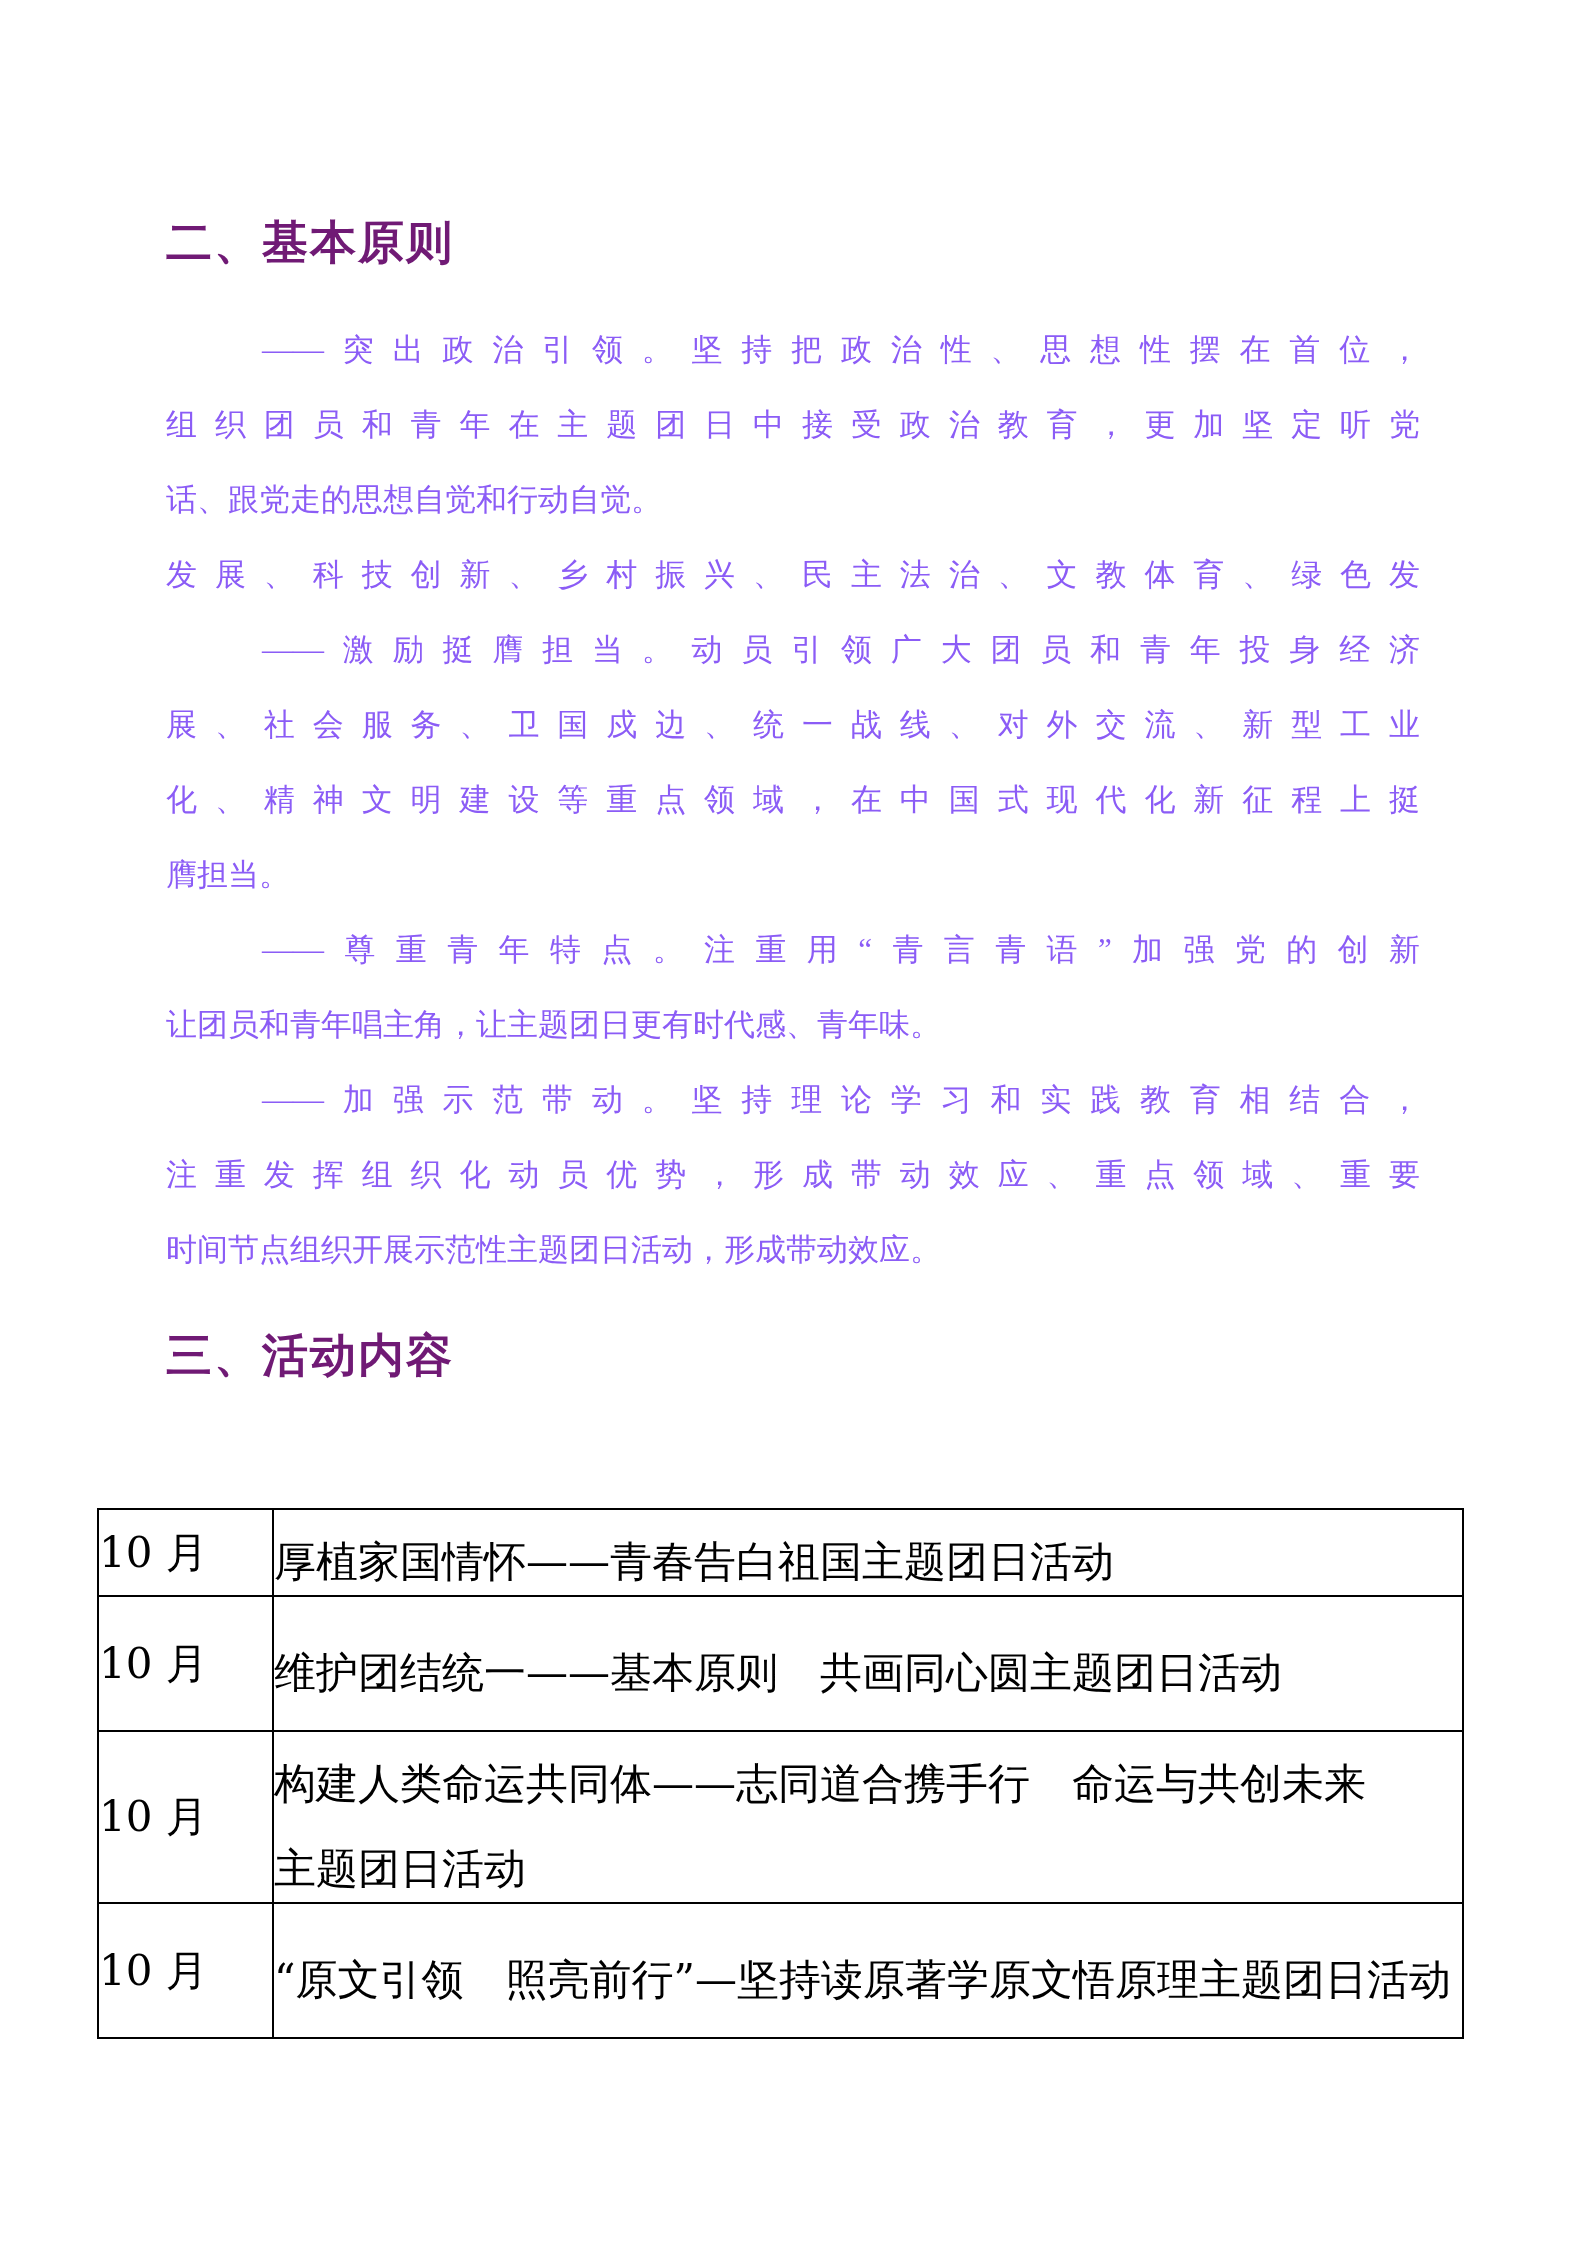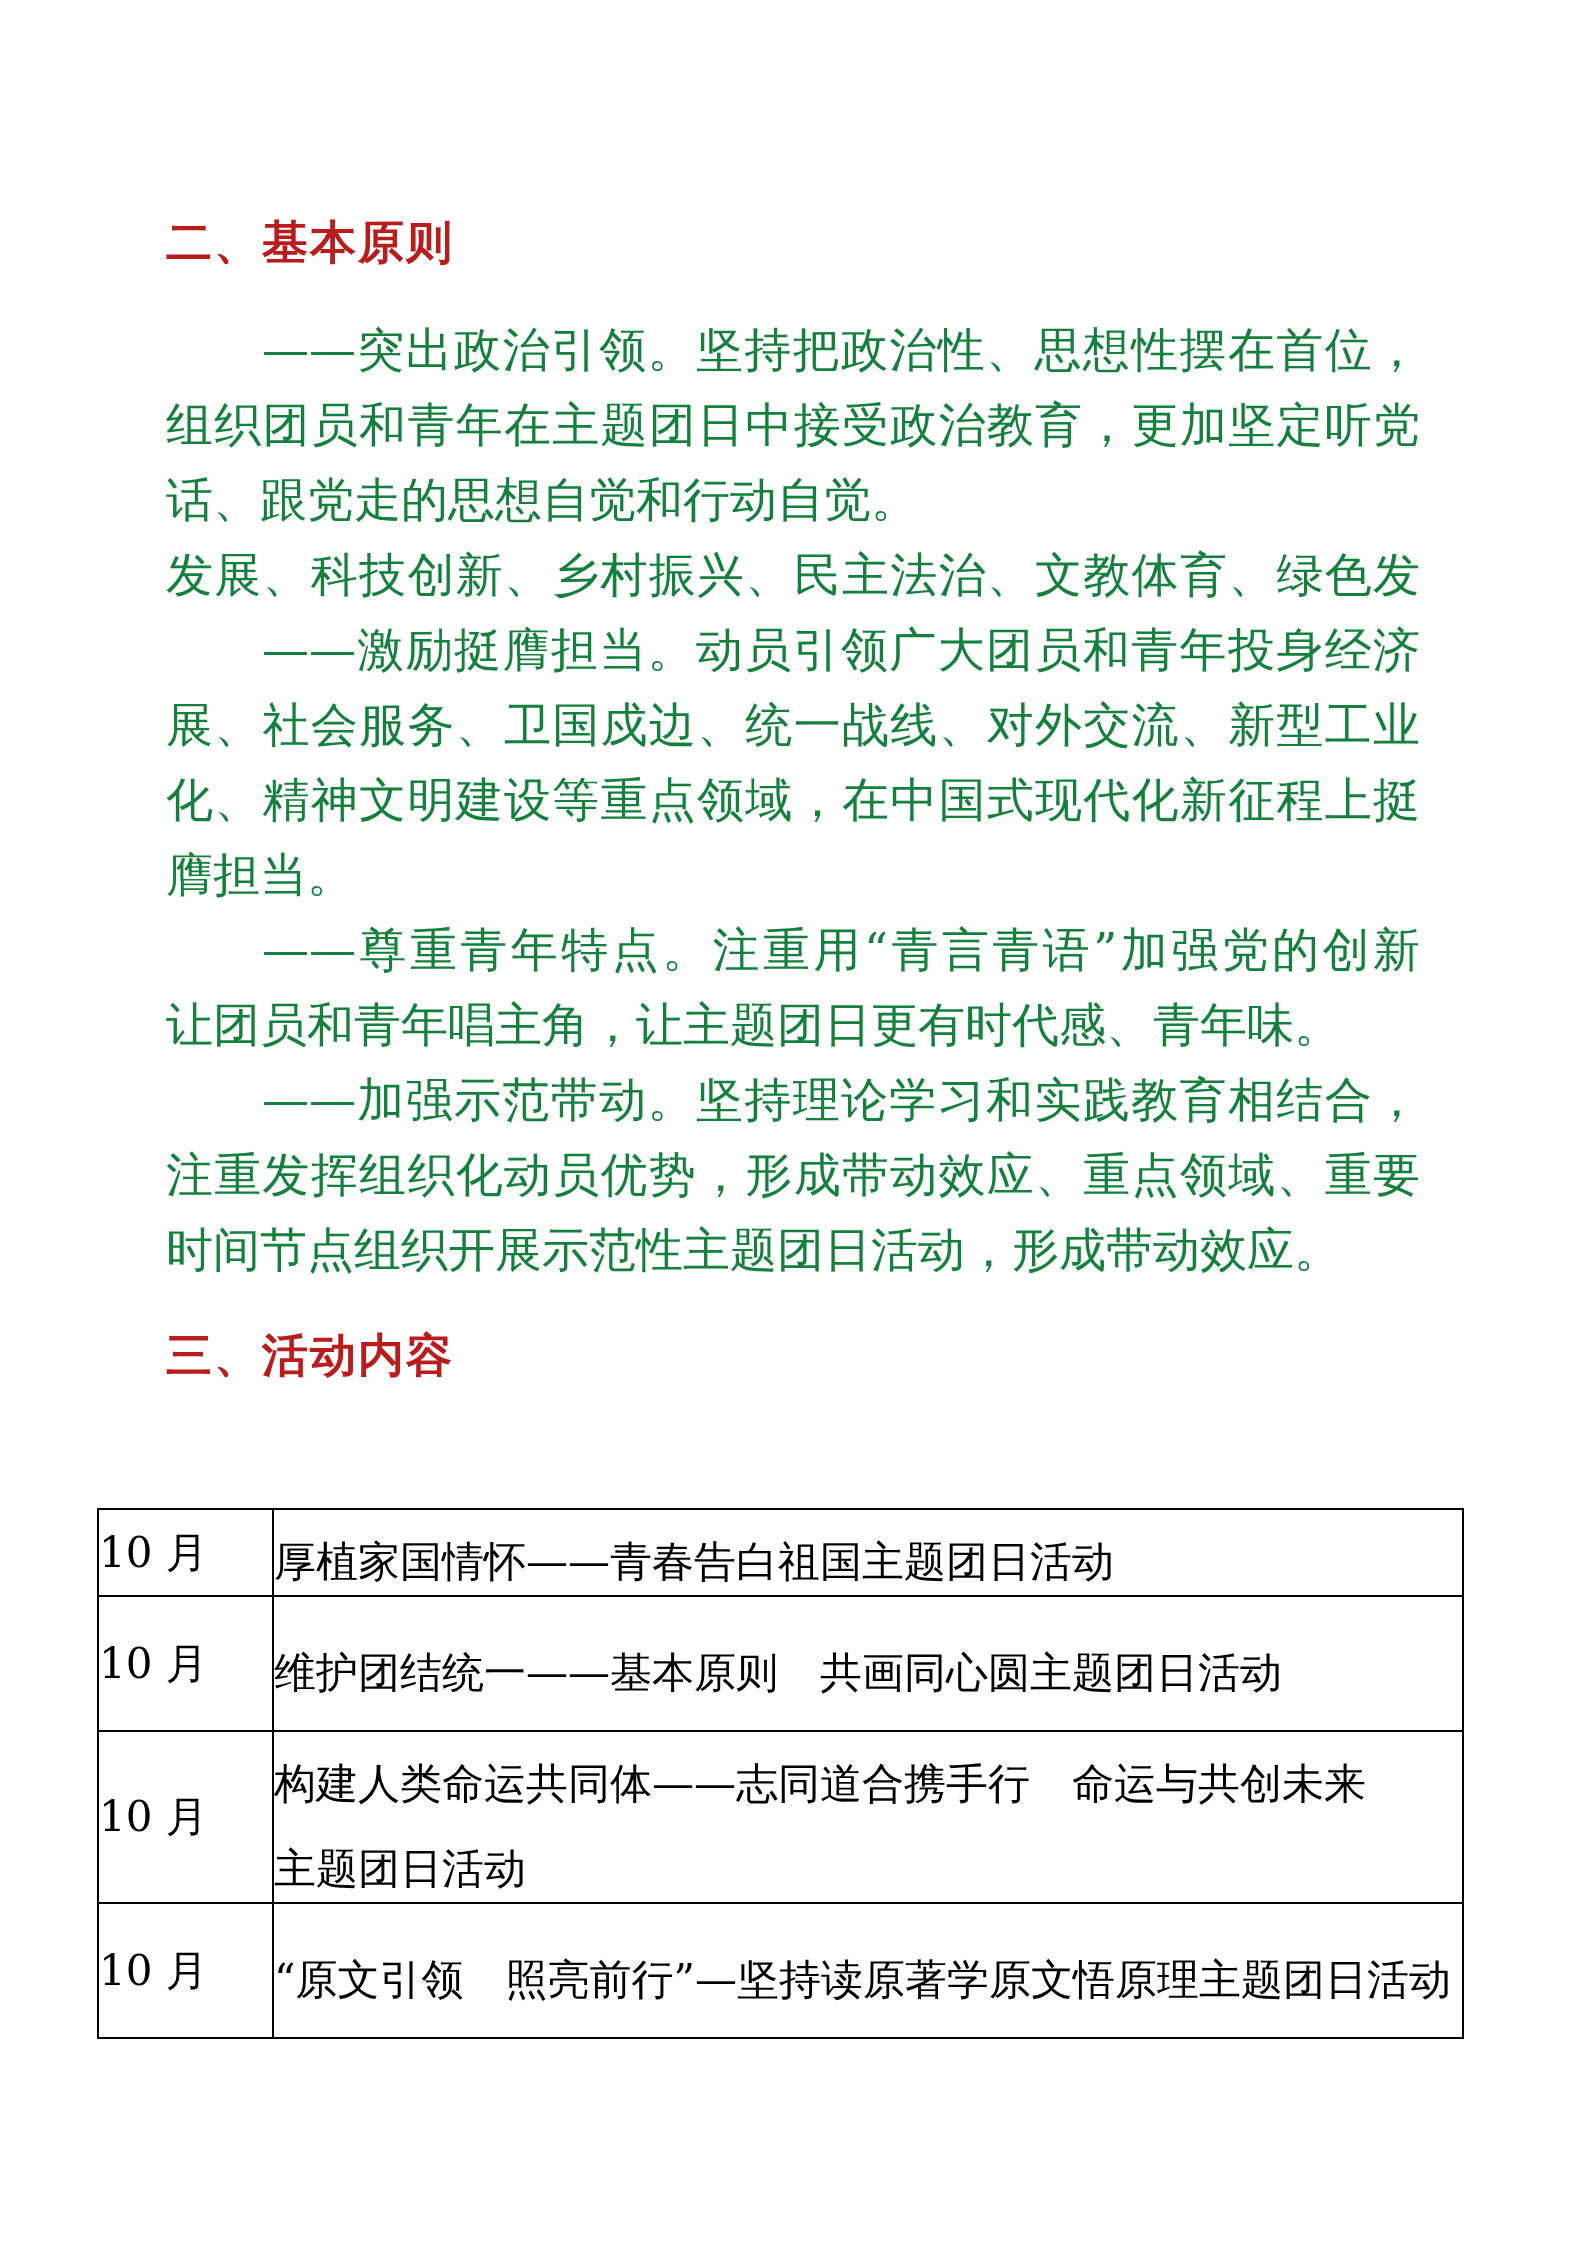--- a/index.html
+++ b/index.html
@@ -18,33 +18,34 @@
     top: 212px;
     width: 1254px;
   }
   .sec-heading {
     font-family: "DejaVu Sans", sans-serif;
     font-weight: 700;
     font-size: 46px;
     line-height: 60px;
     letter-spacing: 2px;
     margin: 0;
-    color: #b91c1c;
+    color: #701a75;
   }
   .paras {
     margin-top: 40px;
     margin-bottom: 0;
   }
   .para { margin: 0; padding: 0; }
   .line {
-    font-size: 47px;
+    font-size: 31px;
     line-height: 75px;
     height: 75px;
     white-space: nowrap;
-    color: #15803d;
+    color: #8b5cf6;
+    font-family: Liberation Serif, serif;
   }
   .j {
     white-space: normal;
     text-align: justify;
     text-align-last: justify;
     text-justify: inter-character;
     overflow: hidden;
   }
   .first { text-indent: 96px; }
   .heading-activities { margin-top: 38px; }

